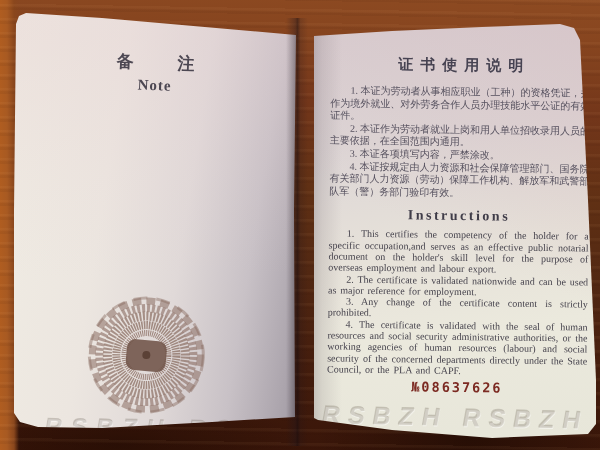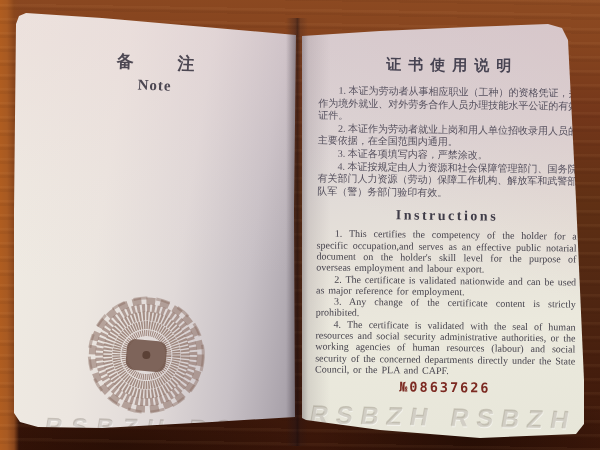--- a/index.html
+++ b/index.html
@@ -22,21 +22,21 @@
   .page-left{
     left:12px;top:10px;width:288px;height:432px;
     background:
       linear-gradient(180deg, rgba(228,203,208,0.30) 6%, rgba(228,203,208,0.10) 40%, rgba(0,0,0,0) 62%),
       linear-gradient(99deg,#f0ece3 0%,#ece6e0 34%,#e0d9d8 58%,#c8c1c6 78%,#a49da6 97%),
       #e8e2da;
     clip-path:polygon(14px 3px,90px 8px,170px 15px,284px 25px,282px 200px,283px 407px,
       200px 412px,90px 418px,26px 417px,8px 412px,2px 403px,2px 200px,4px 14px,7px 6px);
   }
   .page-right{
-    left:296px;top:20px;width:292px;height:424px;
+    left:308px;top:20px;width:292px;height:424px;
     background:
       linear-gradient(90deg, rgba(75,62,72,0.30) 0px, rgba(75,62,72,0.12) 14px, rgba(0,0,0,0) 34px),
       linear-gradient(205deg, rgba(210,178,184,0.38) 0%, rgba(210,178,184,0.16) 34%, rgba(0,0,0,0) 52%),
       linear-gradient(172deg,#d9d1d4 0%,#ddd6d6 28%,#e6e1d9 52%,#ebe9dd 72%,#e7e6d9 100%);
     clip-path:polygon(6px 16px,84px 11px,174px 7px,252px 4px,266px 8px,272px 20px,
       280px 180px,288px 360px,288px 404px,280px 414px,184px 418px,84px 410px,10px 400px,6px 398px);
   }
   .gutter{
     position:absolute;left:286px;top:18px;width:22px;height:428px;pointer-events:none;
     background:linear-gradient(90deg,rgba(30,20,28,0) 0%,rgba(30,20,28,0.35) 42%,rgba(20,12,18,0.5) 52%,rgba(30,20,28,0.18) 66%,rgba(0,0,0,0) 100%);

